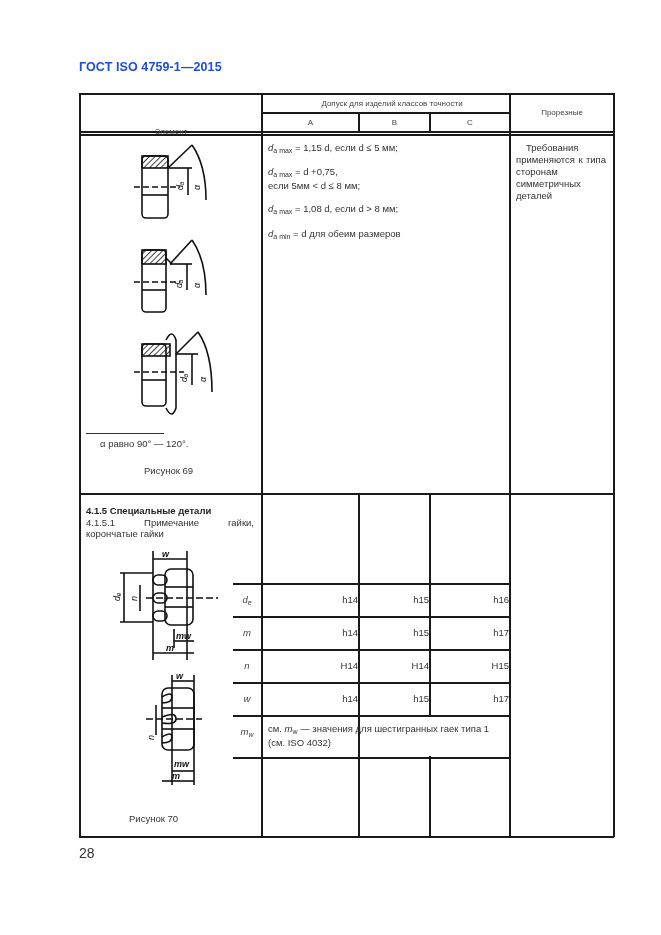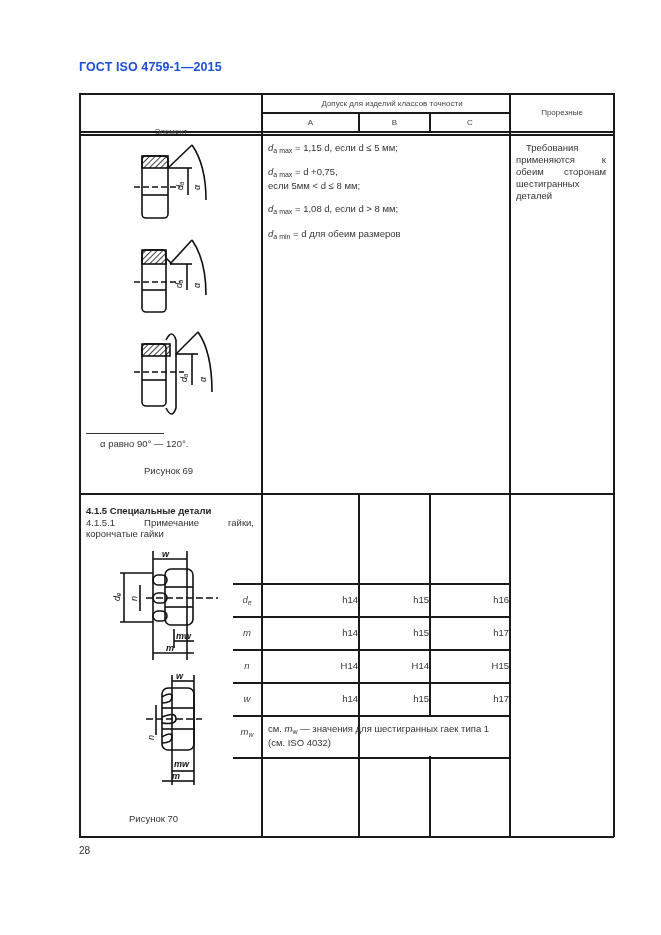--- a/index.html
+++ b/index.html
@@ -9,21 +9,21 @@
   .doc-title { left:79px; top:60px; font-size:12.5px; font-weight:bold; color:#1d4ed8; letter-spacing:0.1px; }
   .hl { position:absolute; height:1.5px; background:#1a1a1a; }
   .vl { position:absolute; width:1.5px; background:#1a1a1a; }
   .hdr { font-size:8px; color:#444; text-align:center; }
   .txt { font-size:9.5px; color:#333; line-height:11px; }
   .txt i { font-style:italic; }
   sub { font-size:7px; vertical-align:-2px; }
   .cell { font-size:9.5px; color:#333; text-align:right; }
   .lbl { font-size:9.5px; color:#444; font-style:italic; text-align:center; }
   .note { font-size:9.5px; color:#333; line-height:12px; text-align:justify; }
-  .page-num { left:79px; top:845px; font-size:10px; color:#333; }
+  .page-num { left:79px; top:845px; font-size:14px; color:#333; }
   svg { position:absolute; }
 </style>
 </head>
 <body>
 
 <div class="abs doc-title">ГОСТ ISO 4759-1—2015</div>
 
 <div>
 
   <div class="hl" style="left:79px; top:93px; width:535px;"></div>
@@ -116,21 +116,21 @@
   <i>d</i><sub>a max</sub><span> = d +0,75,</span><br>
   <span>если 5мм &lt; d ≤ 8 мм;</span>
 </div>
 <div class="abs txt" style="left:268px; top:203px;">
   <i>d</i><sub>a max</sub><span> = 1,08 d, если d &gt; 8 мм;</span>
 </div>
 <div class="abs txt" style="left:268px; top:228px;">
   <i>d</i><sub>a min</sub><span> = d для обеим размеров</span>
 </div>
 
-<div class="abs note" style="left:516px; top:142px; width:90px; text-indent:10px;">Требования применяются к обеим сторонам шестигранных деталей</div>
+<div class="abs note" style="left:516px; top:142px; width:90px; text-indent:10px;">Требования применяются к типа сторонам симметричных деталей</div>
 
 <div class="abs txt" style="left:86px; top:505px; font-weight:bold; color:#222;">4.1.5 Специальные детали</div>
 <div class="abs txt" style="left:86px; top:517px; width:168px; text-align:justify;">4.1.5.1 Примечание гайки, корончатые гайки</div>
 
 <svg style="left:110px; top:545px;" width="125" height="250" viewBox="0 0 125 250">
   <g stroke="#111" fill="none" stroke-width="1.6">
 
     <line x1="43" y1="6" x2="43" y2="115"></line>
     <line x1="77" y1="6" x2="77" y2="115"></line>
     <line x1="43" y1="14" x2="77" y2="14"></line>

